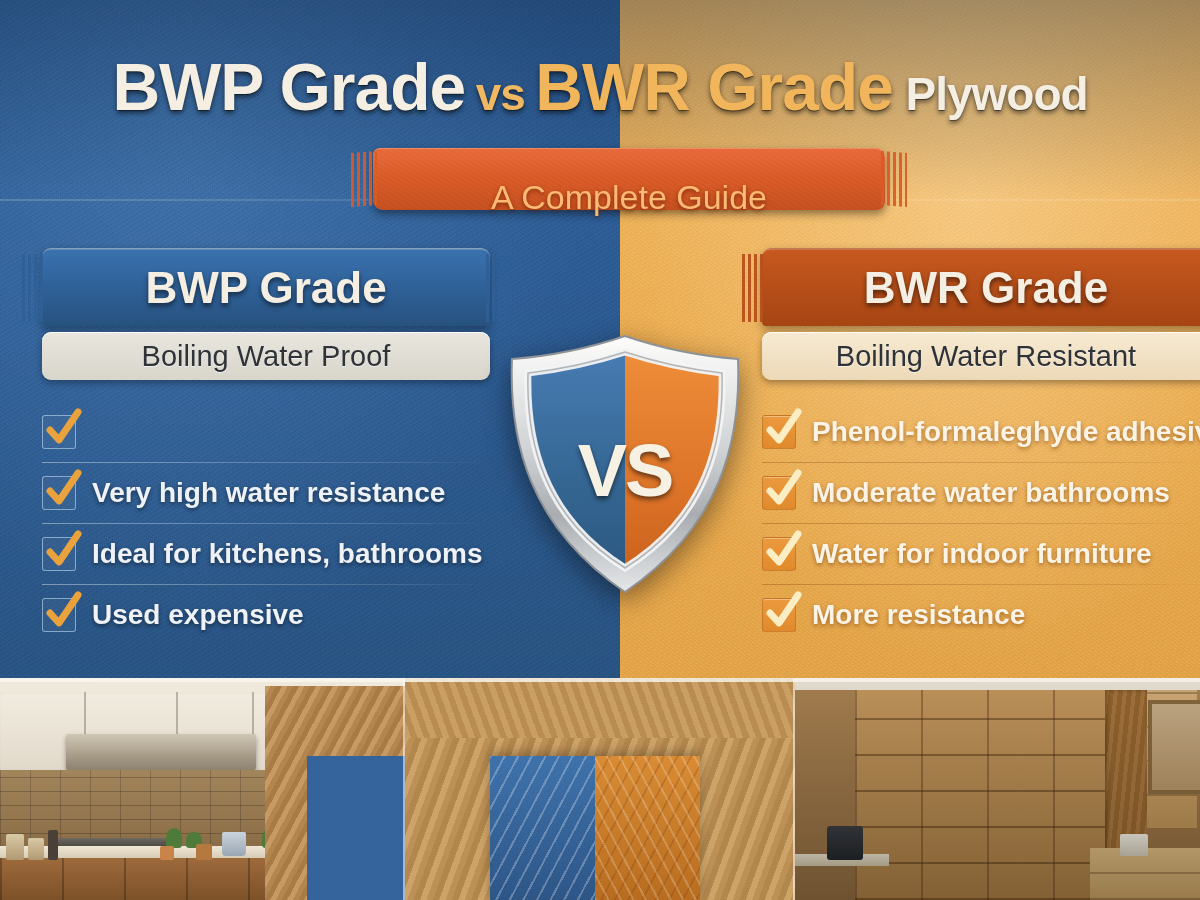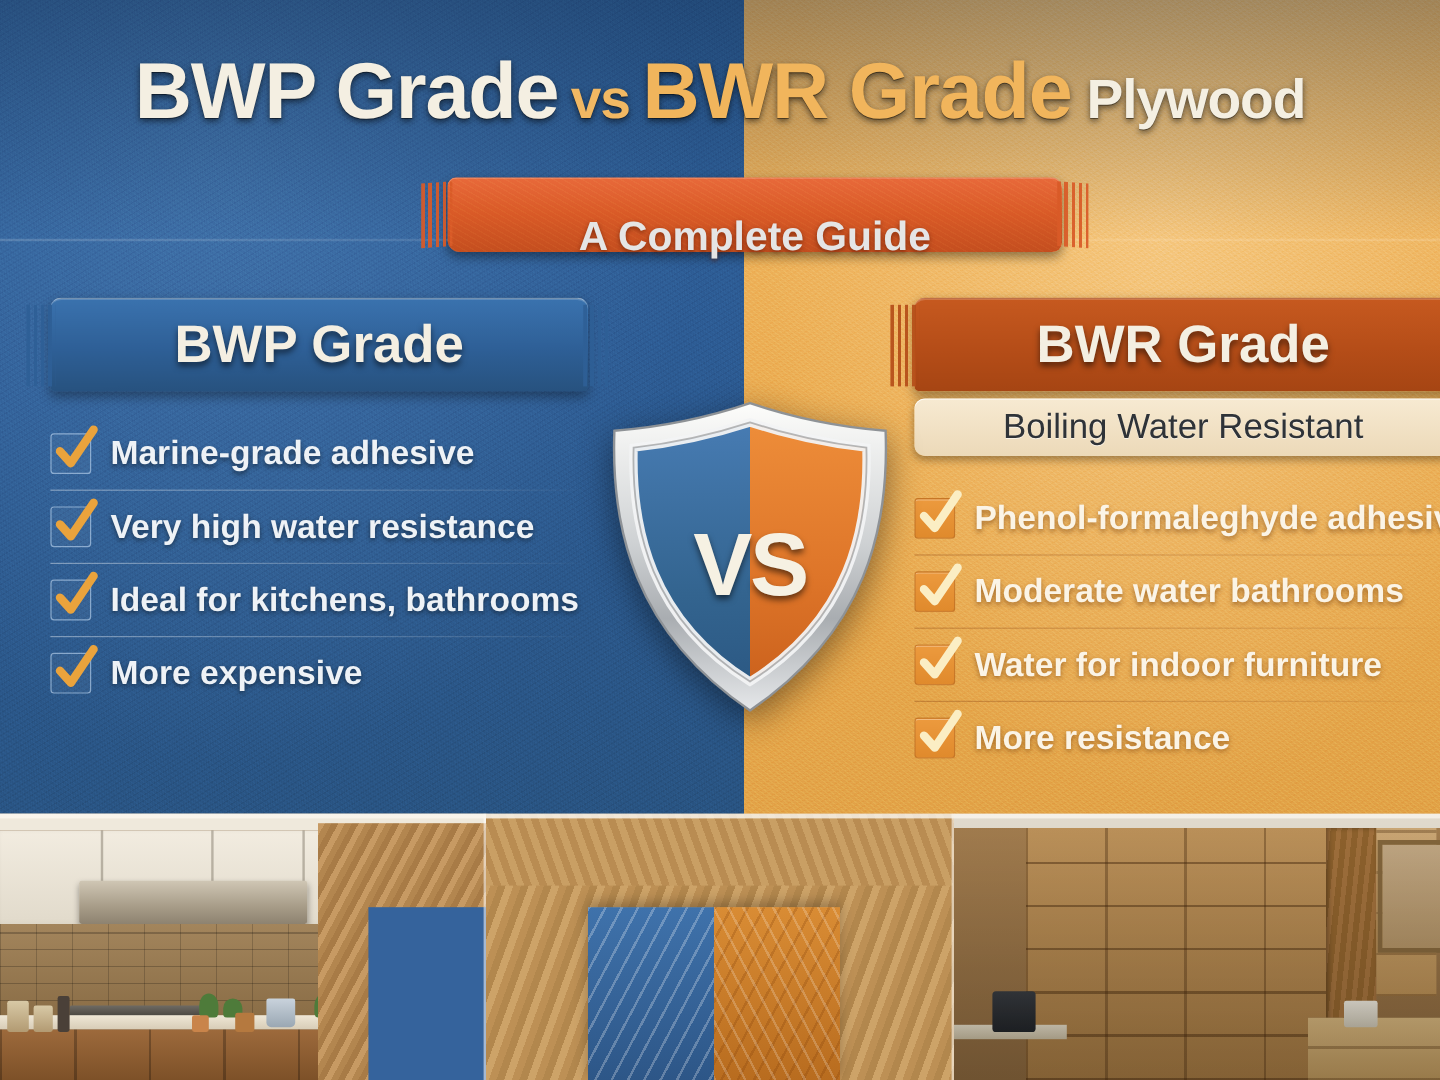--- a/index.html
+++ b/index.html
@@ -55,21 +55,21 @@
     background:linear-gradient(180deg, rgba(8,28,56,.34) 0%, rgba(8,28,56,.10) 72%, rgba(8,28,56,0) 100%);
   }
   .band-rule{
     position:absolute; top:199px; left:0; width:1200px; height:2px;
     background:linear-gradient(90deg, rgba(255,255,255,.30), rgba(255,255,255,.10) 52%, rgba(255,255,255,.25));
     opacity:.55;
   }
 
   
   .title{
-    position:absolute; top:42px; left:0; width:1200px;
+    position:absolute; top:54px; left:0; width:1200px;
     text-align:center; white-space:nowrap;
     line-height:1;
   }
   .title span{
     font-weight:bold; letter-spacing:-1px;
     text-shadow:0 3px 5px rgba(0,0,0,.55), 0 1px 0 rgba(0,0,0,.4);
   }
   .t-bwp{ font-size:66px; color:#f4efe2; }
   .t-vs { font-size:46px; color:#f1b863; padding:0 6px; }
   .t-bwr{ font-size:66px; color:#f1b55c; }
@@ -93,21 +93,21 @@
   .brush:before{ left:-22px; transform:skewY(-4deg); }
   .brush:after { right:-22px; transform:skewY(4deg); }
   .brush-tex{
     position:absolute; inset:0; border-radius:8px;
     background-image:repeating-linear-gradient(30deg, rgba(255,255,255,.07) 0 1px, rgba(0,0,0,0) 1px 4px);
     mix-blend-mode:overlay;
   }
   .subtitle-text{
     position:absolute; inset:0;
     display:flex; align-items:center; justify-content:center;
-    font-size:34px; font-weight:bold; color:#e5e5e5;
+    font-size:34px; font-weight:normal; color:#fdba74;
     text-shadow:0 2px 4px rgba(90,25,0,.65);
     margin-top:36px;
   }
 
   
   .panel{ position:absolute; top:248px; }
   .panel-left { left:42px;  width:448px; }
   .panel-right{ left:740px; width:470px; }
 
   
@@ -402,31 +402,33 @@
     <div class="brush">
       <div class="brush-tex"></div>
     </div>
     <div class="subtitle-text">A Complete Guide</div>
   </div>
 
   <div class="panel panel-left">
     <div class="panel-head head-left">
       <h2>BWP Grade</h2>
     </div>
+    <div class="panel-pill pill-left">
+      <span>Boiling Water Proof</span>
+    </div>
 
     <div class="feature-list">
 
       <div class="feature">
         <span class="check chk-left">
           <span class="box"></span>
           <svg viewBox="0 0 40 42">
               <path d="M6 22 L15 32 L34 4" fill="none" stroke="#eaa33c" stroke-width="7" stroke-linecap="round" stroke-linejoin="round"></path>
             </svg>
         </span>
-        <span class="feature-text">Marine-grade adhesive</span>
       </div>
       <div class="divider"></div>
 
       <div class="feature">
         <span class="check chk-left">
           <span class="box"></span>
           <svg viewBox="0 0 40 42">
               <path d="M6 22 L15 32 L34 4" fill="none" stroke="#eaa33c" stroke-width="7" stroke-linecap="round" stroke-linejoin="round"></path>
             </svg>
         </span>
@@ -445,21 +447,21 @@
       </div>
       <div class="divider"></div>
 
       <div class="feature">
         <span class="check chk-left">
           <span class="box"></span>
           <svg viewBox="0 0 40 42">
               <path d="M6 22 L15 32 L34 4" fill="none" stroke="#eaa33c" stroke-width="7" stroke-linecap="round" stroke-linejoin="round"></path>
             </svg>
         </span>
-        <span class="feature-text">More expensive</span>
+        <span class="feature-text">Used expensive</span>
       </div>
 
     </div>
   </div>
 
   <div class="panel panel-right">
     <div class="panel-head head-right">
       <h2>BWR Grade</h2>
     </div>
     <div class="panel-pill pill-right">

